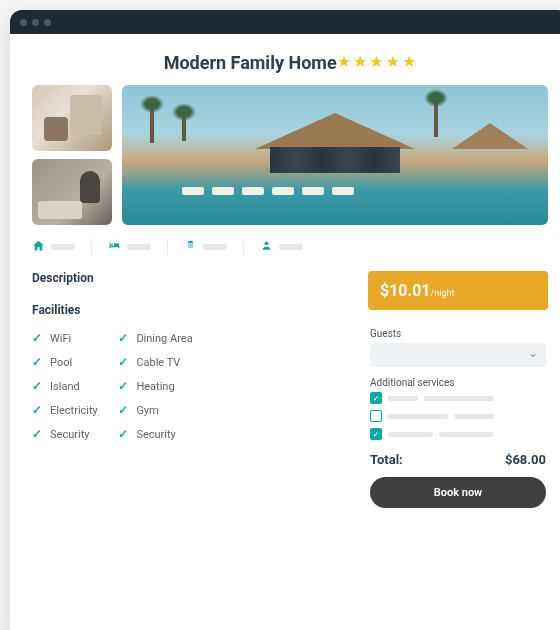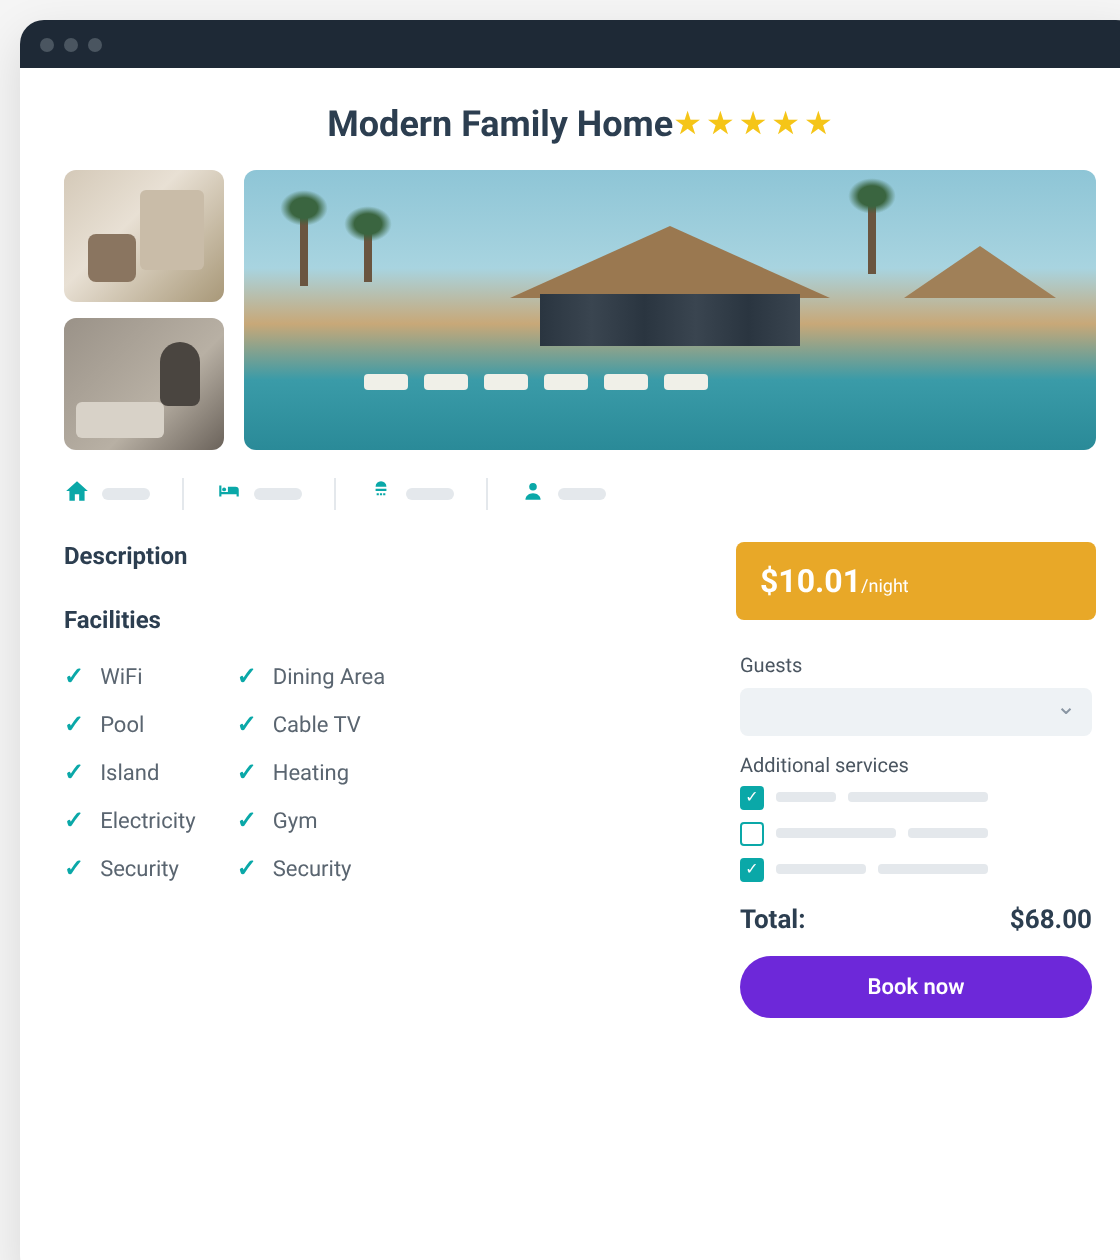--- a/index.html
+++ b/index.html
@@ -54,21 +54,21 @@
 .field-label { font-size: 10px; color: #4a5560; margin-bottom: 4px; display: block; }
 .field-input { width: 100%; height: 24px; background: #eef2f5; border: none; border-radius: 4px; padding: 0 6px; font-size: 10px; }
 .select-wrap { position: relative; }
 .select-wrap::after { content: "⌄"; position: absolute; right: 8px; top: 3px; color: #8a96a3; font-size: 12px; pointer-events: none; }
 .addl { margin-top: 10px; }
 .addl-item { display: flex; align-items: center; gap: 6px; margin-bottom: 6px; }
 .cb { width: 12px; height: 12px; border: 1.5px solid #0aa8a8; border-radius: 2px; display: flex; align-items: center; justify-content: center; font-size: 8px; color: #fff; }
 .cb.checked { background: #0aa8a8; }
 .ph-line { height: 5px; background: #e4e8ec; border-radius: 2px; }
 .total-row { display: flex; justify-content: space-between; margin-top: 12px; font-size: 13px; font-weight: 700; color: #2c3e50; }
-.book-btn { width: 100%; margin-top: 10px; background: #6d28d9; color: #fff; border: none; border-radius: 18px; padding: 9px 0; font-size: 11px; font-weight: 600; cursor: pointer; }
+.book-btn { width: 100%; margin-top: 10px; background: #404040; color: #fff; border: none; border-radius: 18px; padding: 9px 0; font-size: 11px; font-weight: 600; cursor: pointer; }
 </style>
 </head>
 <body>
 
 <div class="browser-window">
   <div class="title-bar">
     <div class="dot"></div>
     <div class="dot"></div>
     <div class="dot"></div>
   </div>

